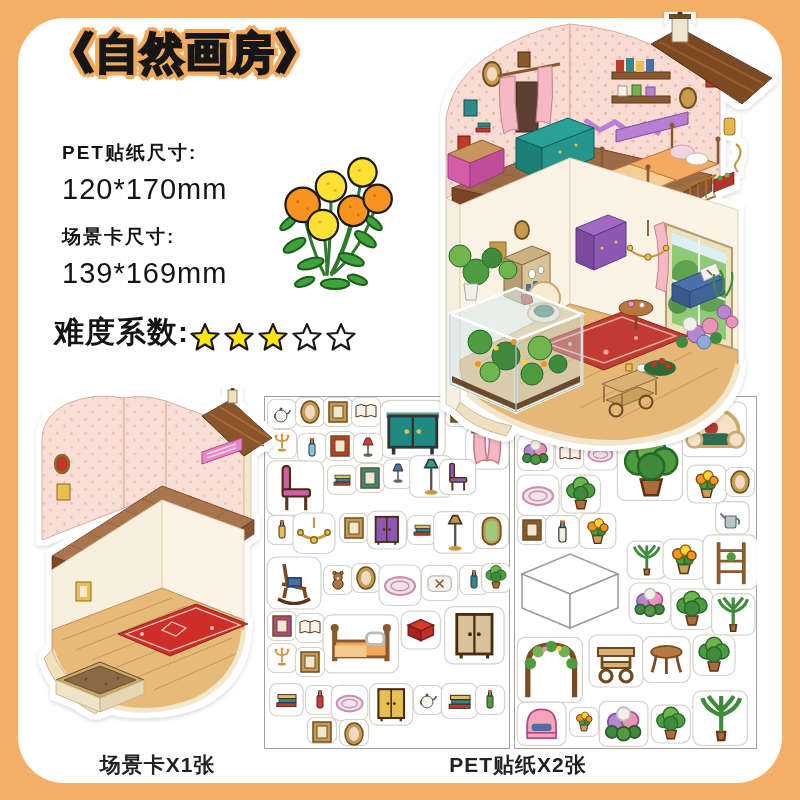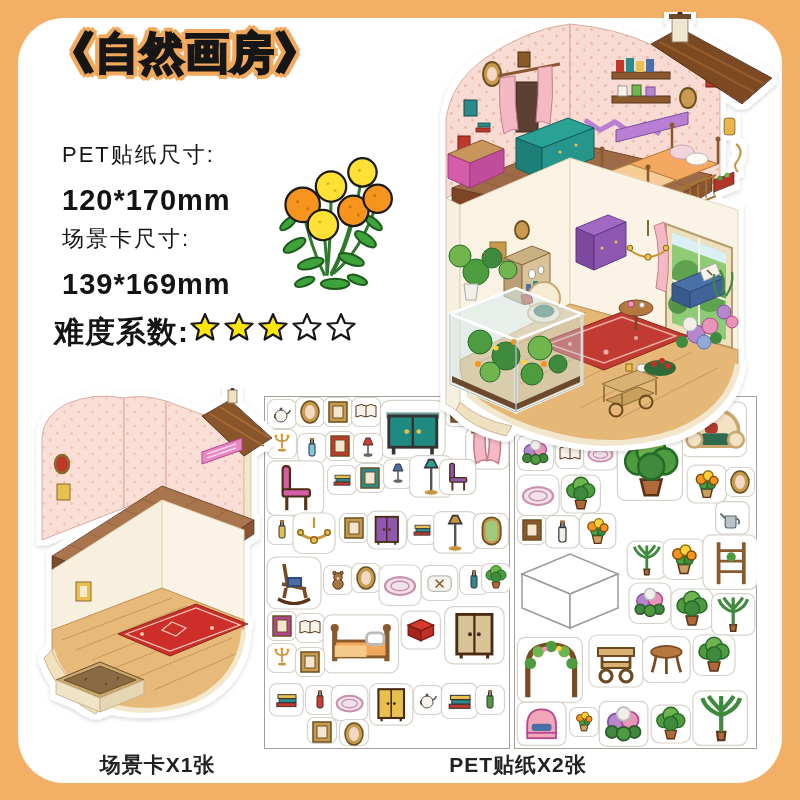--- a/index.html
+++ b/index.html
@@ -7,25 +7,25 @@
        background:#F4AF67;font-family:"Liberation Sans","DejaVu Sans",sans-serif}
   .card{position:absolute;left:18px;top:18px;width:764px;height:765px;
         background:#ffffff;border-radius:46px}
   .title{position:absolute;left:50px;top:24px;font-size:44px;font-weight:900;
          letter-spacing:1px;color:#ffffff;-webkit-text-stroke:2.2px #161616;
          text-shadow:4px 0 0 #F2A95B,-4px 0 0 #F2A95B,0 4px 0 #F2A95B,0 -4px 0 #F2A95B,
            3px 3px 0 #F2A95B,-3px 3px 0 #F2A95B,3px -3px 0 #F2A95B,-3px -3px 0 #F2A95B,
            5px 2px 0 #F2A95B,-5px 2px 0 #F2A95B,5px -2px 0 #F2A95B,-5px -2px 0 #F2A95B,
            2px 5px 0 #F2A95B,-2px 5px 0 #F2A95B,2px -5px 0 #F2A95B,-2px -5px 0 #F2A95B}
   .spec{position:absolute;left:62px;color:#141414}
-  .spec .lbl{font-size:22px;font-weight:400;letter-spacing:2px}
-  .spec .val{font-size:29px;font-weight:700;letter-spacing:1px;margin-top:14px}
+  .spec .lbl{font-size:19px;font-weight:700;letter-spacing:2px}
+  .spec .val{font-size:29px;font-weight:400;letter-spacing:1px;margin-top:7px}
   #spec-pet{top:140px}
   #spec-card{top:224px}
-  .diff{position:absolute;left:54px;top:312px;display:flex;align-items:flex-start;gap:0}
+  .diff{position:absolute;left:54px;top:312px;display:flex;align-items:flex-end;gap:0}
   .diff .lbl{font-size:30px;font-weight:800;letter-spacing:1px;color:#141414}
   .stars{display:flex;align-items:center;gap:2px}
   .stars svg{width:32px;height:31px;display:block}
   .cap{position:absolute;top:751px;font-size:21px;font-weight:700;color:#222;
        letter-spacing:1px;text-align:center}
   #cap1{left:40px;width:235px}
   #cap2{left:272px;width:492px}
   .abs{position:absolute}
   .sheet{background:#ffffff}
   .pad{fill:#fff;stroke:#D6D2CA;stroke-width:1.2px;vector-effect:non-scaling-stroke}

